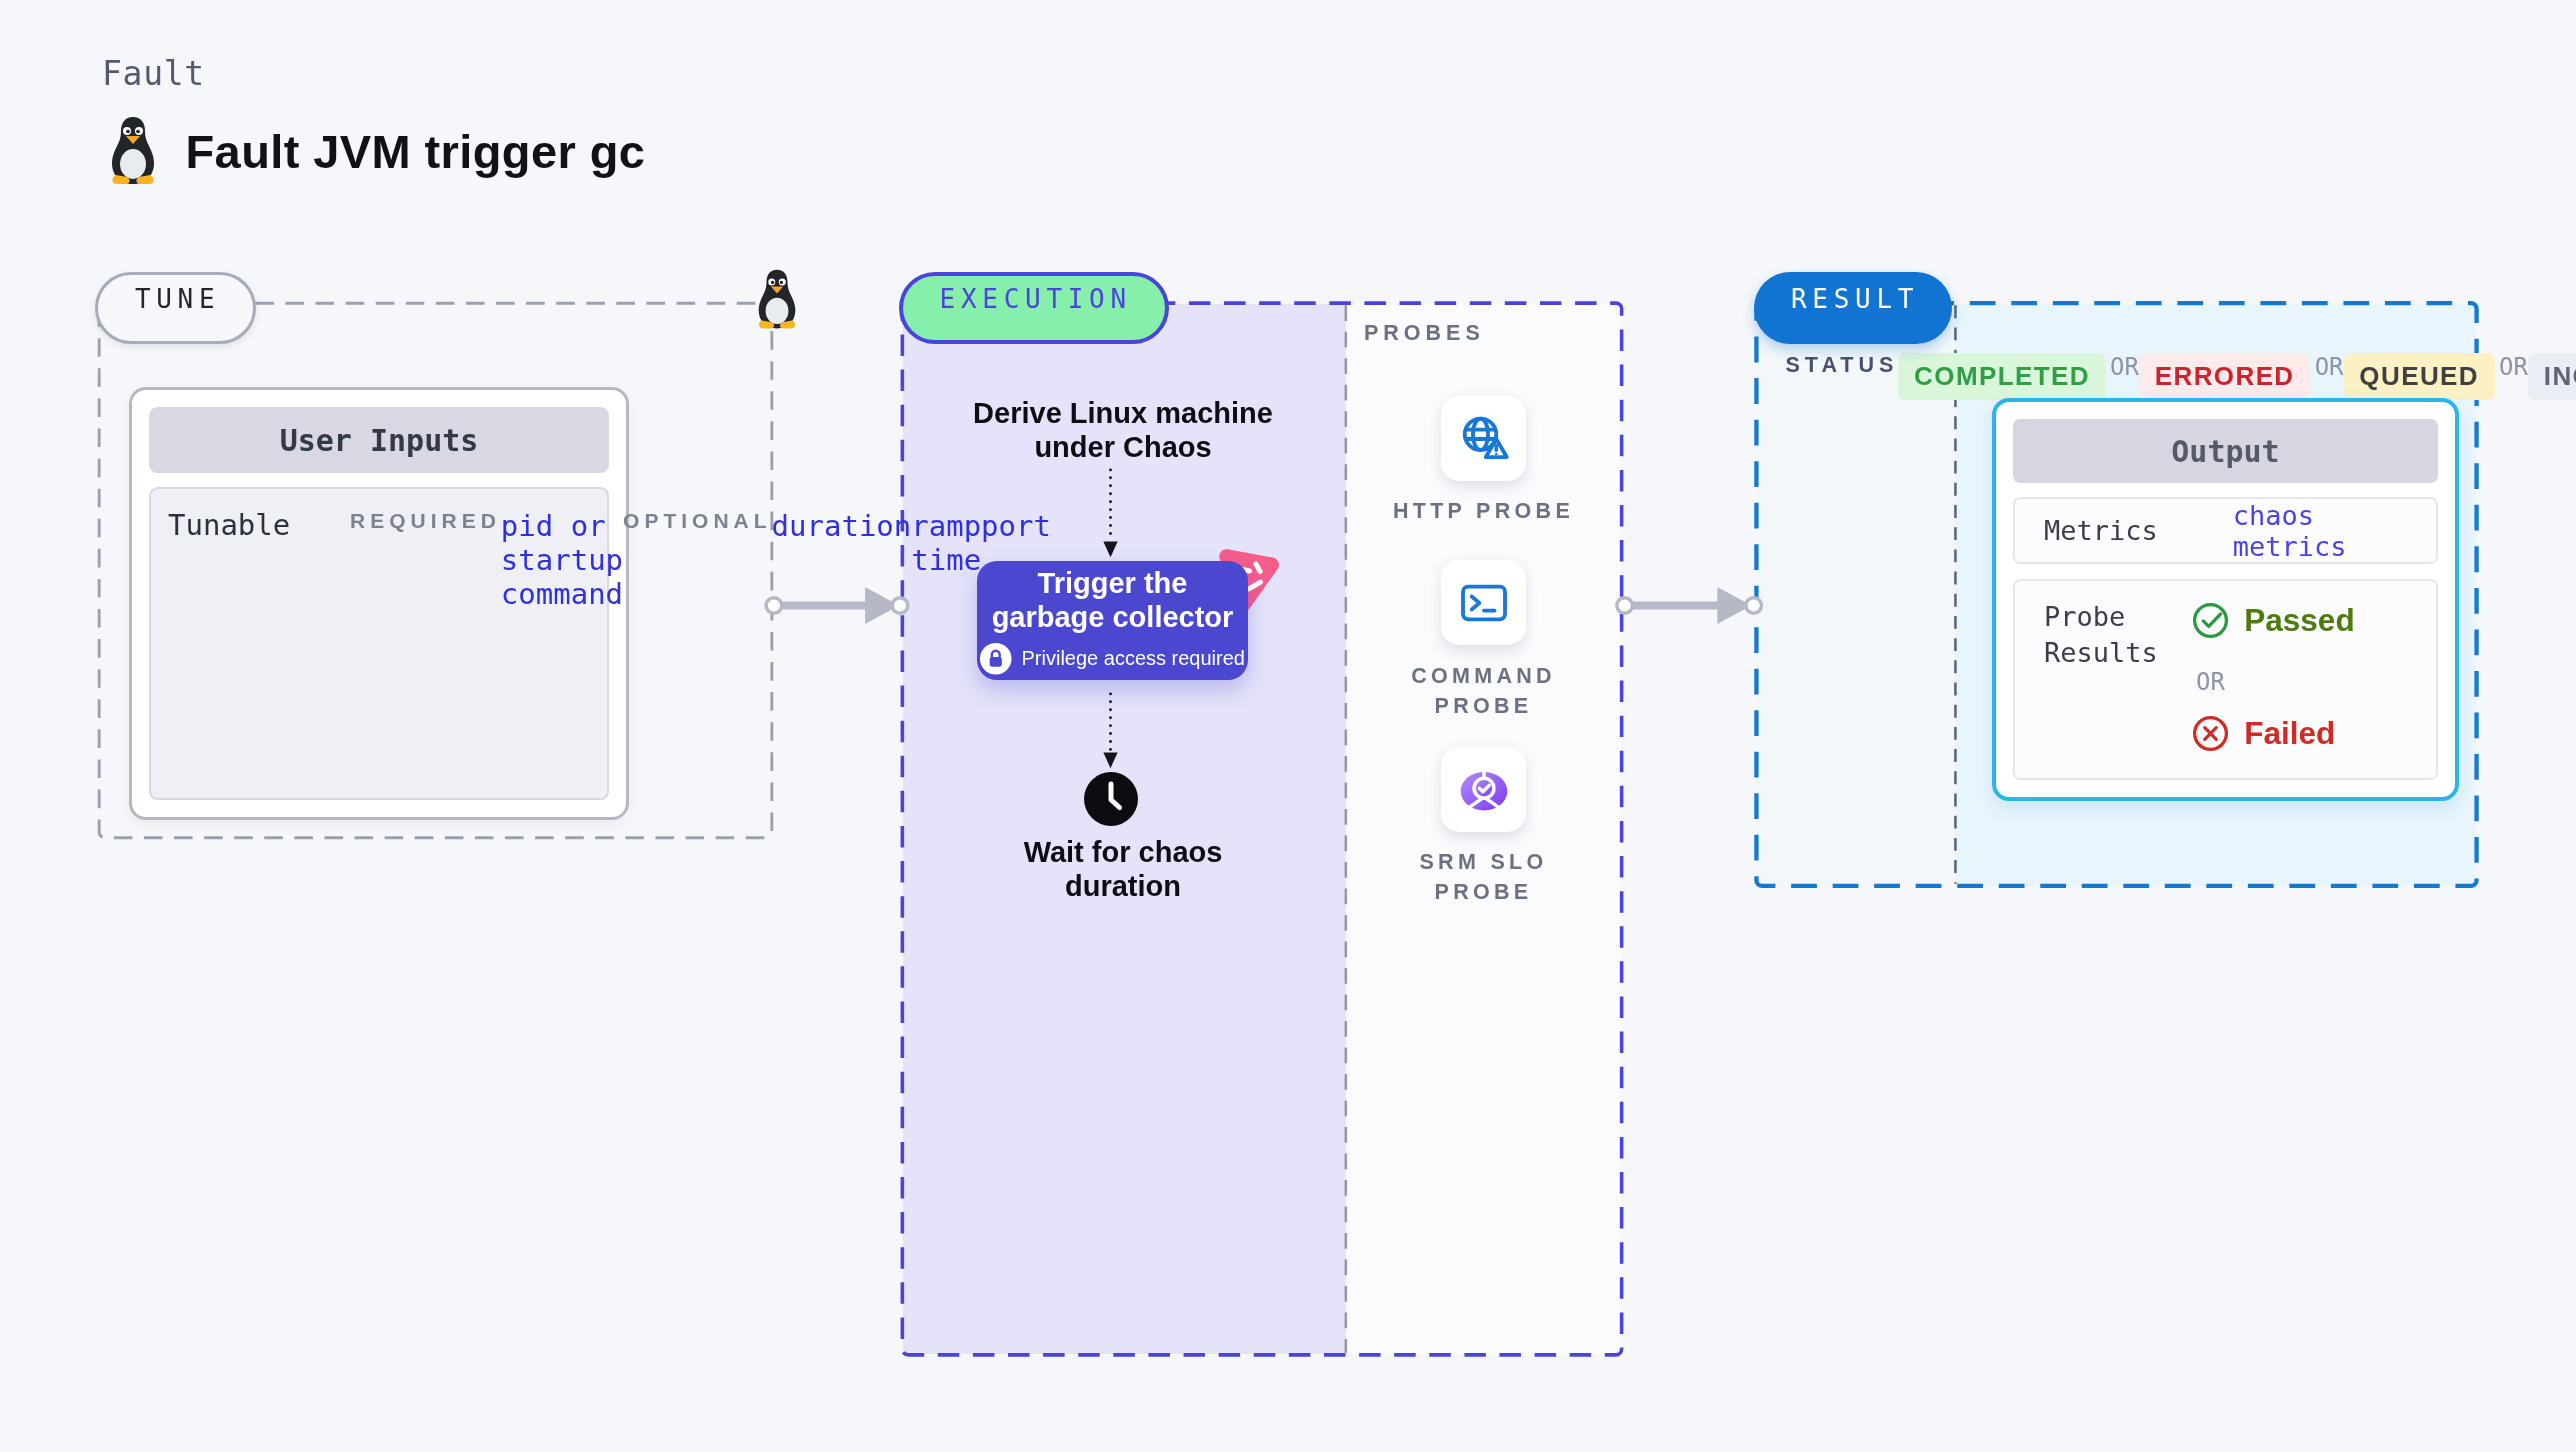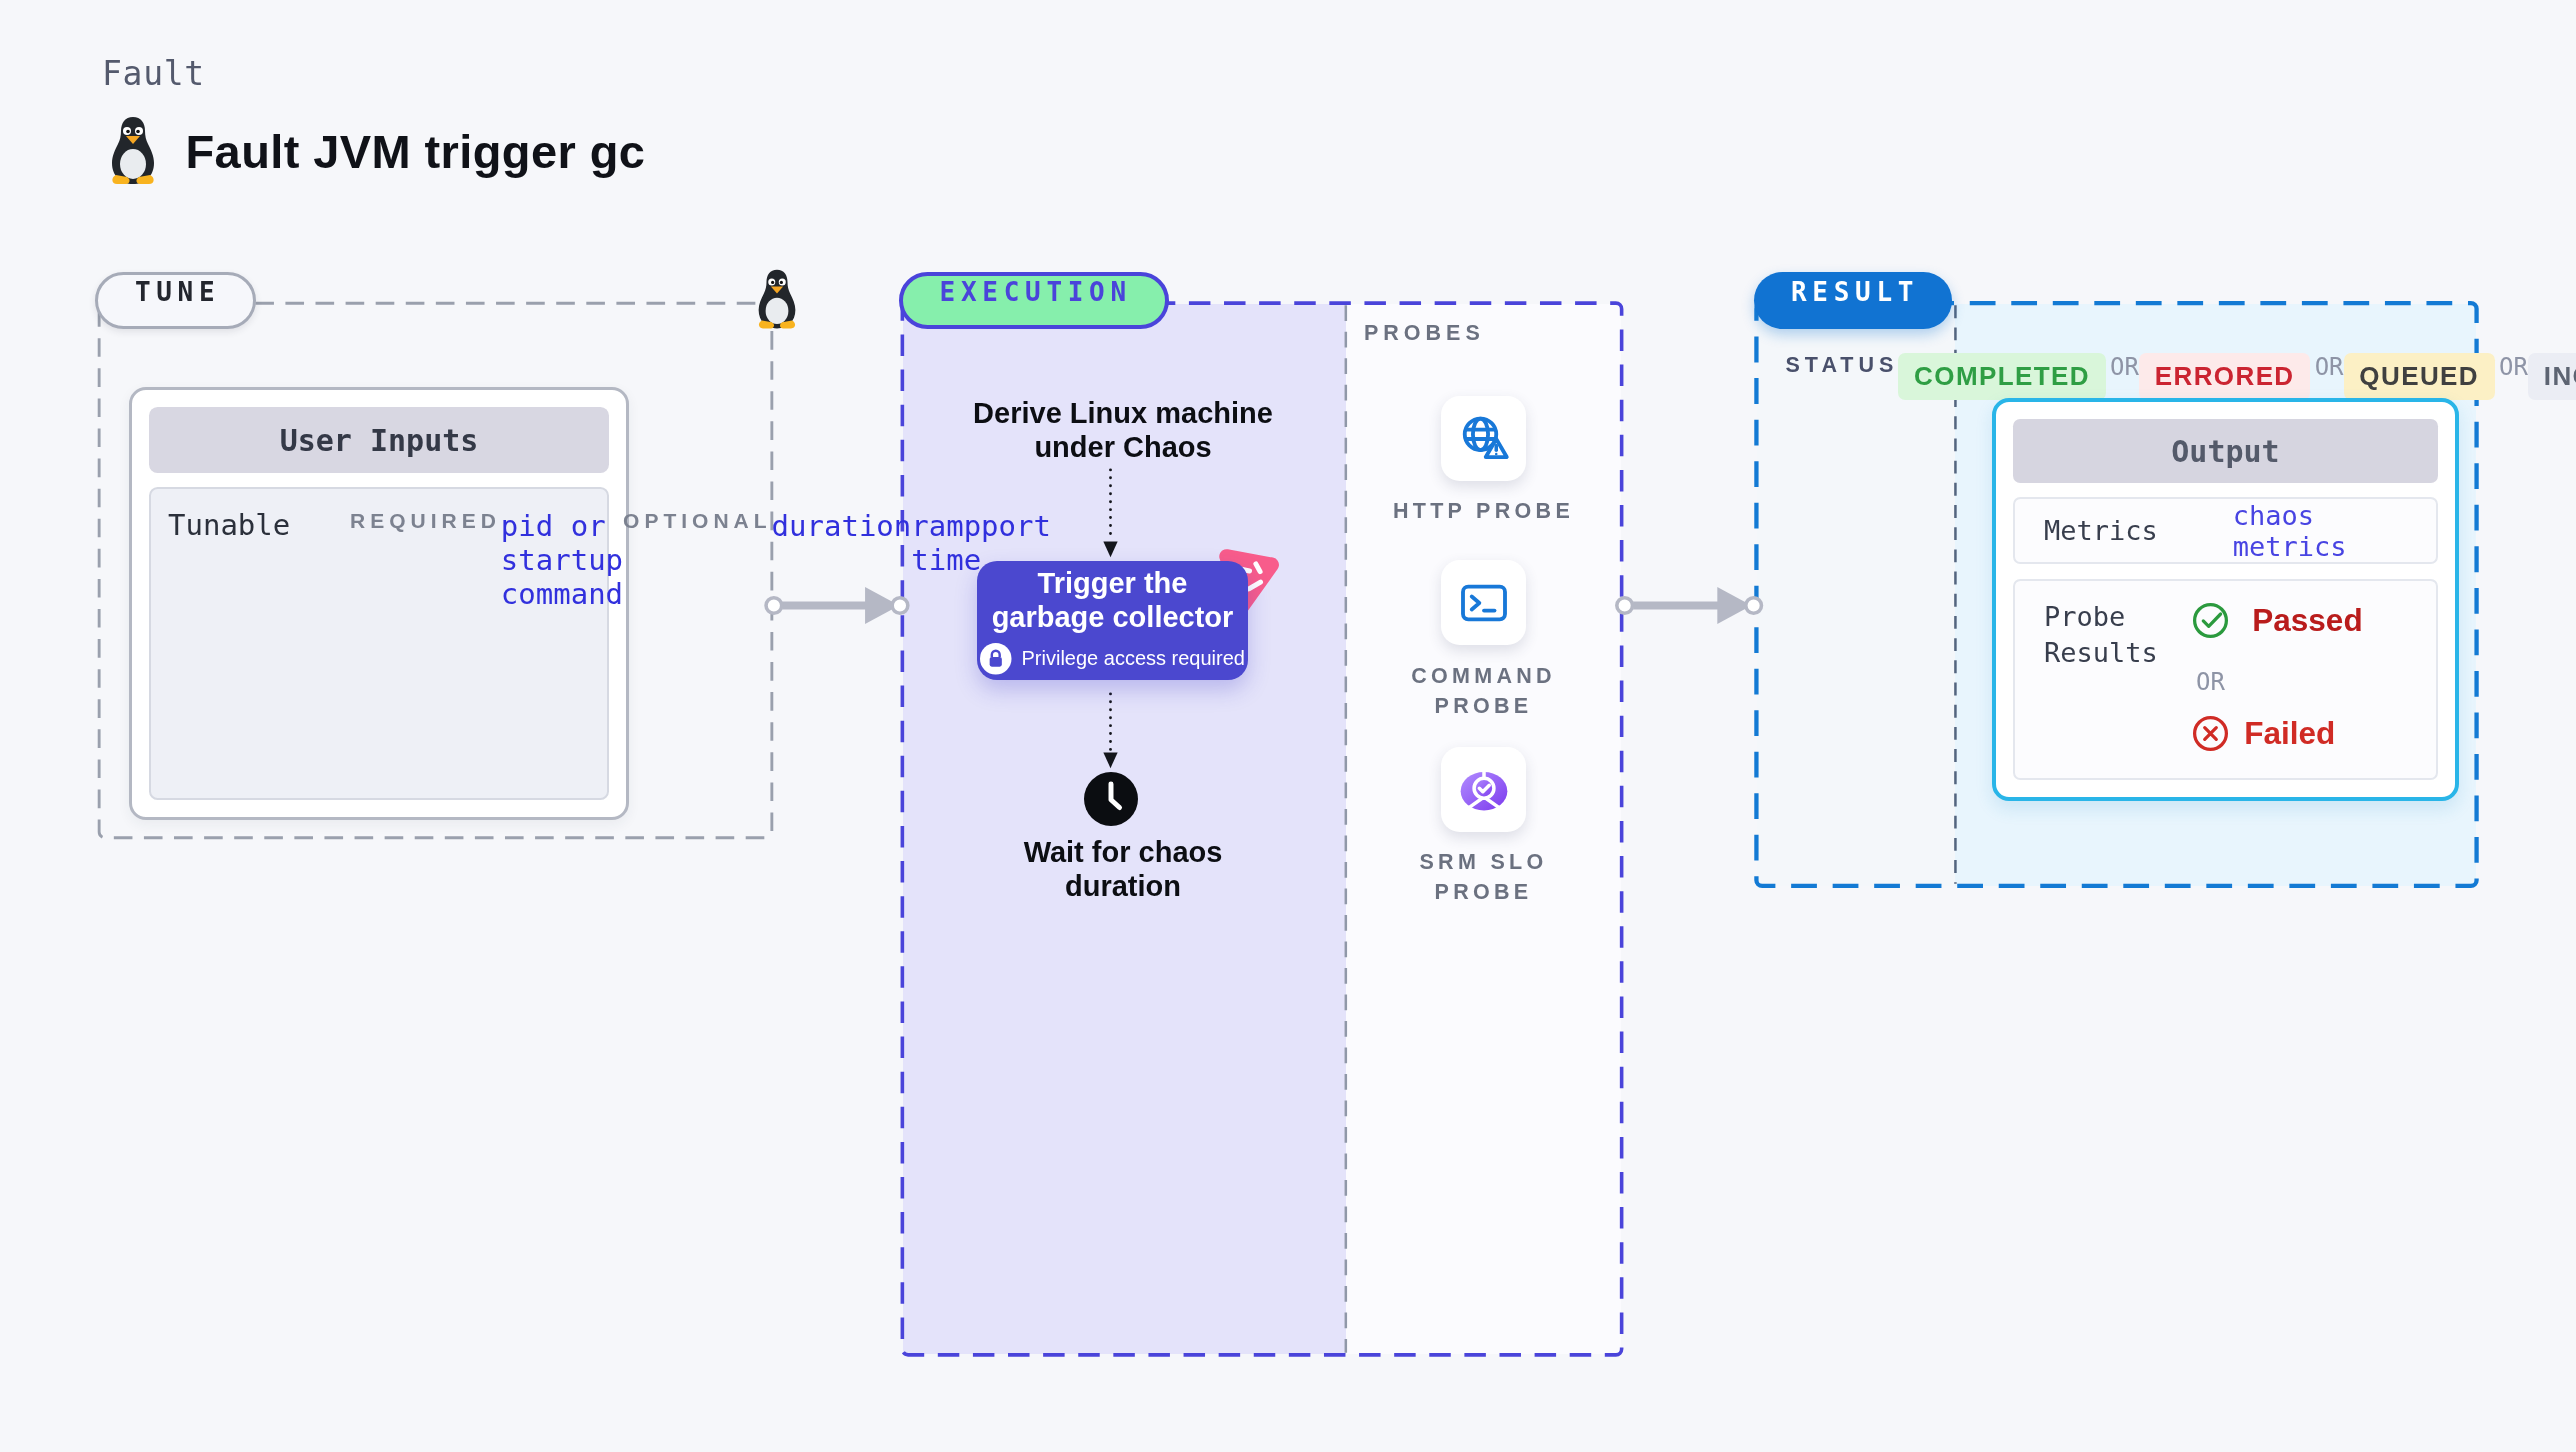--- a/index.html
+++ b/index.html
@@ -12,21 +12,21 @@
   
   .eyebrow { position:absolute; left:102px; top:54px; font-size:33px; color:#545a6d; letter-spacing:0.7px; }
   .title-row { position:absolute; left:102px; top:115px; display:flex; align-items:center; gap:21.5px; }
   .tux-big { width:62px; height:72px; }
   .page-title { font-family:"Liberation Sans","DejaVu Sans",sans-serif; font-weight:800; font-size:47px; color:#101218; letter-spacing:0.4px; }
 
   
   .section { position:absolute; }
   .dash-svg { position:absolute; left:0; top:0; z-index:1; }
   .pill { position:absolute; z-index:5; display:flex; align-items:center; justify-content:center;
-          border-radius:43px; font-weight:700; font-size:26px; letter-spacing:5.7px; height:57px; padding:0 33px 18px 37px; }
+          border-radius:43px; font-weight:400; font-size:26px; letter-spacing:5.7px; height:72px; padding:0 33px 18px 37px; }
   .region { position:absolute; z-index:0; }
 
   
   #tune { left:97px; top:301px; width:677px; height:539px; }
   .tune-pill { left:-2.1px; top:-29px; background:#f6f7fb; border:3.6px solid #a6abb8; color:#23262e;
                box-shadow:0 2.9px 7.2px rgba(40,44,63,.10); }
   .tux-small { position:absolute; left:653px; top:-33px; width:54px; height:63px; z-index:6; }
   .ui-card { position:absolute; left:32px; top:86px; width:500px; height:433px; background:#ffffff;
              border:3.6px solid #b4b8c3; border-radius:17px; z-index:3; box-shadow:0 4.3px 13px rgba(40,44,63,.06); }
   .ui-card-header { margin:17px 17px 14.3px; height:66px; background:#d8d7e2; border-radius:8.6px;
@@ -93,21 +93,21 @@
   .out-header { margin:17px 17px 14.3px; height:64px; background:#d6d5e0; border-radius:7.2px;
                 display:flex; align-items:center; justify-content:center; font-size:30px; font-weight:600; color:#545a6a; }
   .out-row { margin:0 17px 14.3px; border:2.1px solid #e4e7ee; border-radius:7.2px; background:#fcfcfe; position:relative; }
   .metrics-row { height:67px; display:flex; align-items:center; padding:0 29px; }
   .metrics-label { font-size:27px; color:#383e4d; }
   .metrics-value { font-size:27px; color:#4844e2; margin-left:75px; cursor:pointer; }
   .proberes-row { height:201px; margin-bottom:17px; }
   .probe-results-label { position:absolute; left:29px; top:18.6px; font-size:27px; color:#383e4d; line-height:36px; }
   .verdict { position:absolute; display:flex; align-items:center; gap:14.3px; }
   .verdict span { font-family:"Liberation Sans","DejaVu Sans",sans-serif; font-weight:800; font-size:31.5px; }
-  .passed-row { left:176px; top:20px; } .passed-row span { color:#b91c1c;margin-left:8px; }
+  .passed-row { left:176px; top:20px; } .passed-row span { color:#4d7c0f; }
   .failed-row { left:176px; top:133px; } .failed-row span { color:#d02b25; }
   .verdict-or { position:absolute; left:181px; top:87px; font-size:24px; color:#8e94a6; }
 </style>
 </head>
 <body>
 
 <div id="canvas">
 
   <div class="eyebrow mono">Fault</div>
   <div class="title-row">

